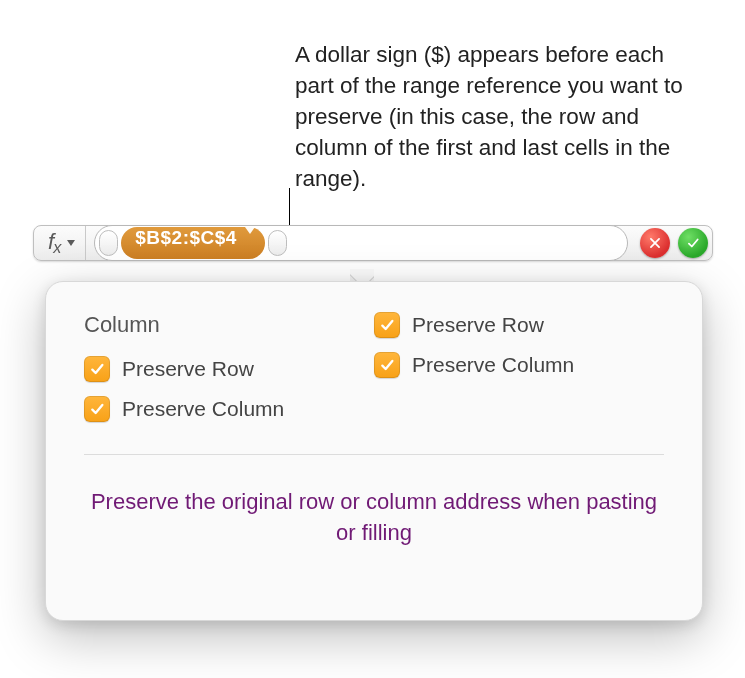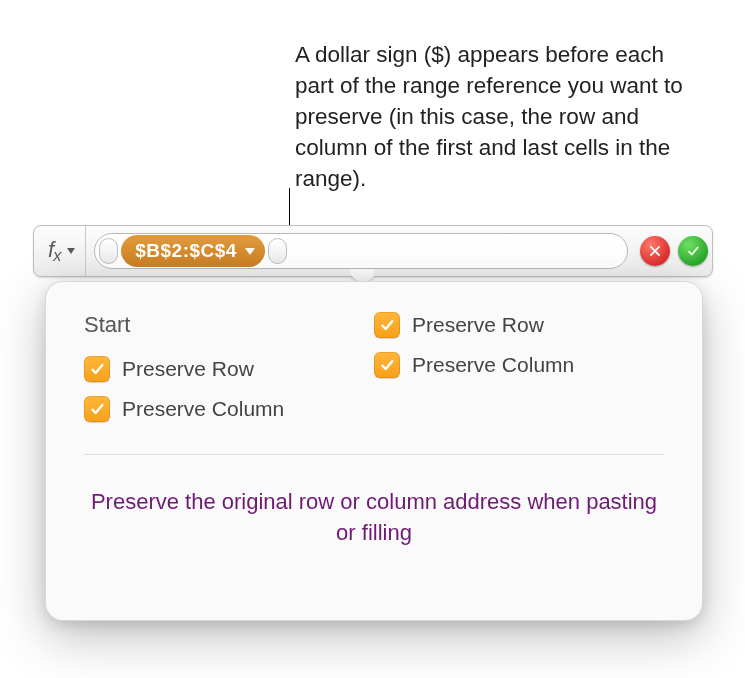--- a/index.html
+++ b/index.html
@@ -34,21 +34,21 @@
   
   .formula-bar-wrap {
     position: absolute;
     top: 225px;
     left: 33px;
     width: 680px;
   }
   .formula-bar {
     position: relative;
     width: 680px;
-    height: 52px;
+    height: 36px;
     background: linear-gradient(#fcfcfc,#ececec);
     border: 1px solid #bfbfbf;
     border-radius: 8px;
     display: flex;
     align-items: center;
     box-shadow: 0 1px 2px rgba(0,0,0,0.15);
   }
   .fx-block {
     display: flex;
     align-items: center;
@@ -106,21 +106,20 @@
     margin: 0 3px;
     font-size: 18px;
     color: #333;
   }
   .fn-chip .tri { margin-left: 6px; border-top:7px solid #555; border-left:5px solid transparent; border-right:5px solid transparent; }
   .ref-chip {
     height: 32px;
     background: linear-gradient(#e09a3c,#cc7f23);
     border-radius: 16px;
     display: flex;
-    align-items: center;
     padding: 0 10px 0 14px;
     margin: 0 3px;
     font-size: 19px;
     font-weight: 600;
     color: #fff;
     letter-spacing: 0.5px;
   }
   .ref-chip .tri { margin-left: 8px; border-top:7px solid #fff; border-left:5px solid transparent; border-right:5px solid transparent; opacity:.95;}
   .circle-btn {
     width: 30px;
@@ -240,21 +239,21 @@
         </svg>
     </div>
   </div>
 </div>
 
 <div class="notch"></div>
 
 <div class="popover">
   <div class="col-row">
     <div class="col">
-      <div class="col-title">Start</div>
+      <div class="col-title">Column</div>
       <label class="chk">
         <span class="chk-box">
           <svg viewBox="0 0 24 24">
               <path d="M5 13 L10 18 L20 6" stroke="#fff" stroke-width="3.5" stroke-linecap="round" stroke-linejoin="round" fill="none"></path>
             </svg>
         </span>
         <span>Preserve Row</span>
       </label>
       <label class="chk">
         <span class="chk-box">

